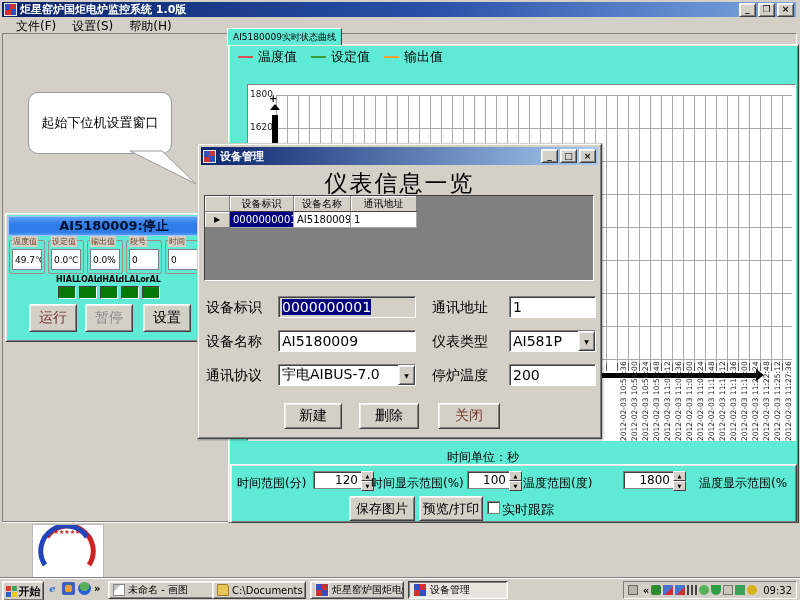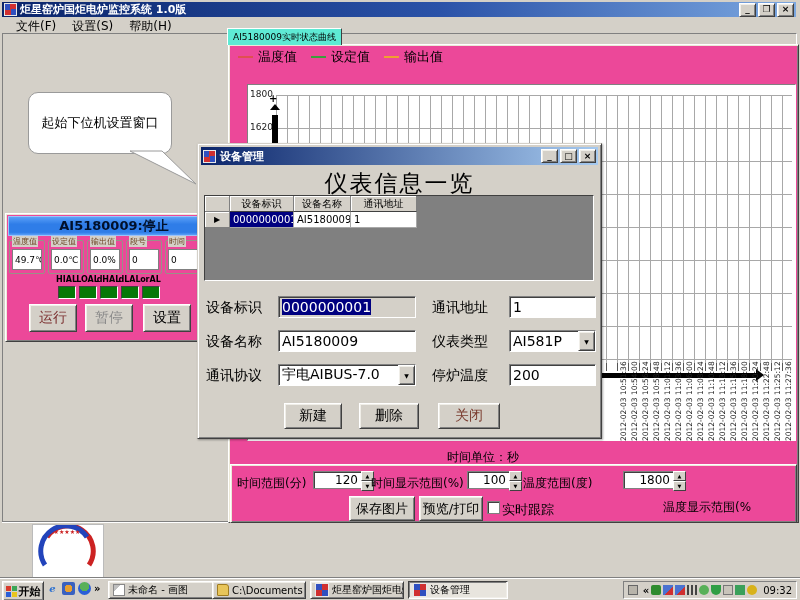--- a/index.html
+++ b/index.html
@@ -1,21 +1,21 @@
 <!DOCTYPE html>
 <html><head>
 <meta charset="utf-8">
 <style>
   html,body{margin:0;padding:0;background:#555;}
   #screen{position:relative;width:800px;height:600px;overflow:hidden;background:#d4d0c8;
     font-family:"DejaVu Sans","Liberation Sans",sans-serif;color:#000;font-size:12px;
     -webkit-font-smoothing:none;}
   .abs{position:absolute;}
   
-  .raised{background:#ec4899;border:1px solid #404040;border-top-color:#fff;border-left-color:#fff;
+  .raised{background:#5eead4;border:1px solid #404040;border-top-color:#fff;border-left-color:#fff;
     box-shadow:inset 1px 1px 0 #ece9d8,inset -1px -1px 0 #808080;}
   .btn{background:#d4d0c8;border:1px solid #404040;border-top-color:#fff;border-left-color:#fff;
     box-shadow:inset 1px 1px 0 #f0eee8,inset -1px -1px 0 #808080;
     display:flex;align-items:center;justify-content:center;cursor:default;}
   
   .titlebar{left:2px;top:2px;width:794px;height:15px;
     background:linear-gradient(90deg,#0a246a,#2a52a8 55%,#7ba7e0);
     display:flex;align-items:center;padding:0 2px;box-sizing:border-box;}
   .titlebar .ttext{color:#fff;font-size:11px;font-weight:bold;margin-left:3px;white-space:nowrap;}
   .quadicon{width:11px;height:11px;background:conic-gradient(#d03030 0 25%,#3050c0 0 50%,#d03030 0 75%,#3050c0 0);
@@ -281,21 +281,21 @@
         </span>
     </span>
     <span class="lbl" style="left:292px;">温度范围(度)</span>
     <span class="spin" style="left:392px;">
       <span class="spinval" style="width:50px;">1800</span>
       <span class="spinarrows">
           <span class="sp">▲</span>
           <span class="sp">▼</span>
         </span>
     </span>
-    <span class="lbl" style="left:432px;margin-top:24px;">温度显示范围(%</span>
+    <span class="lbl" style="left:468px;">温度显示范围(%</span>
     <span class="btn ctlbtn" style="left:118px;width:64px;">保存图片</span>
     <span class="btn ctlbtn" style="left:188px;width:62px;">预览/打印</span>
     <span class="cbx" style="left:256px;"></span>
     <span class="cbxlab" style="left:271px;">实时跟踪</span>
   </div>
 
   <div class="abs bubble">
     <span>起始下位机设置窗口</span>
   </div>
   <svg class="abs bubbletail" width="82" height="36">

